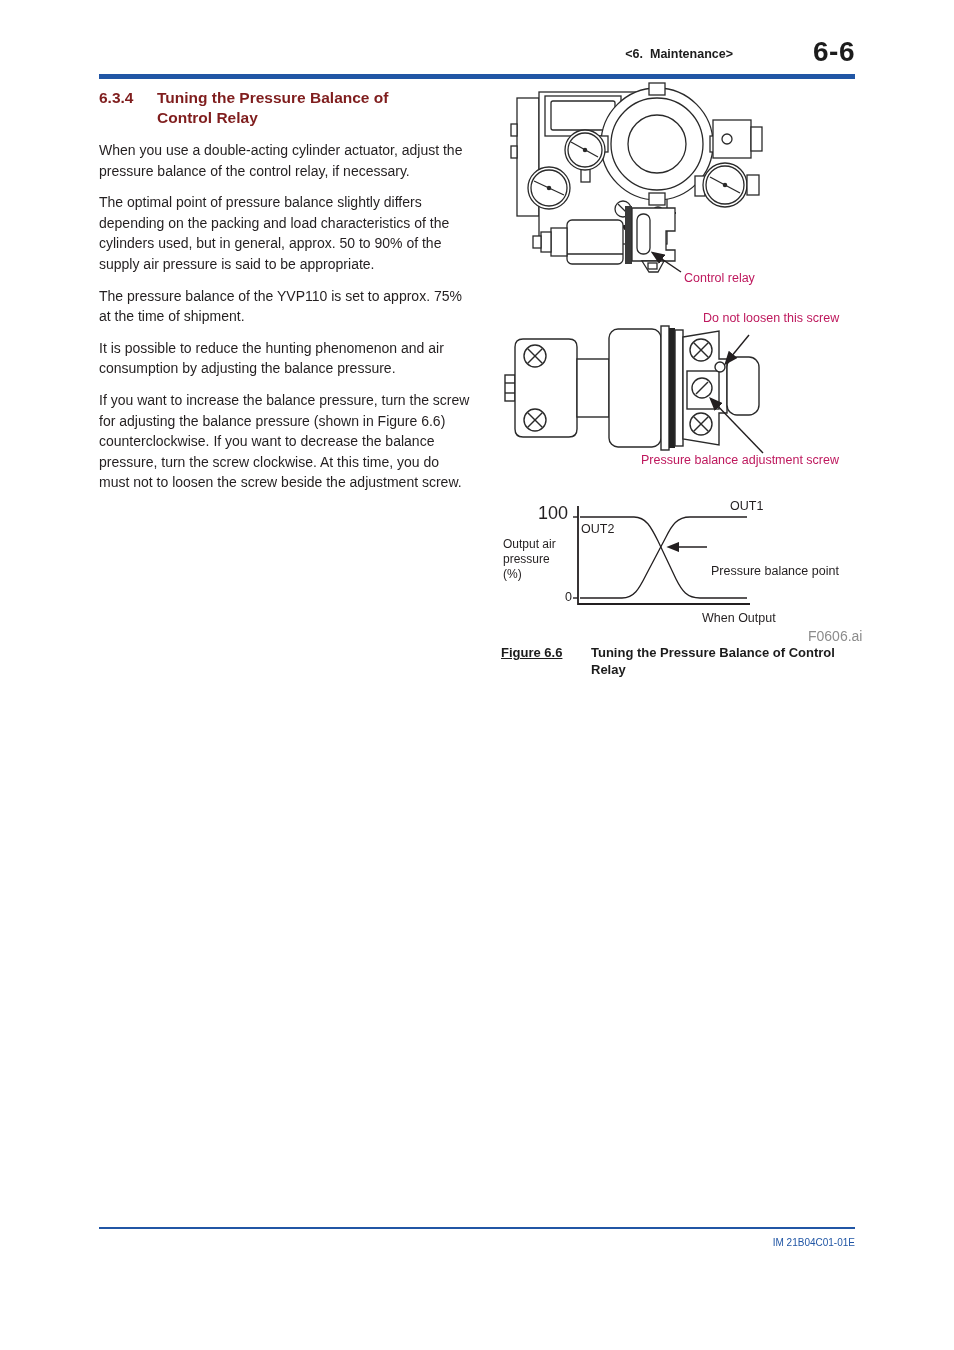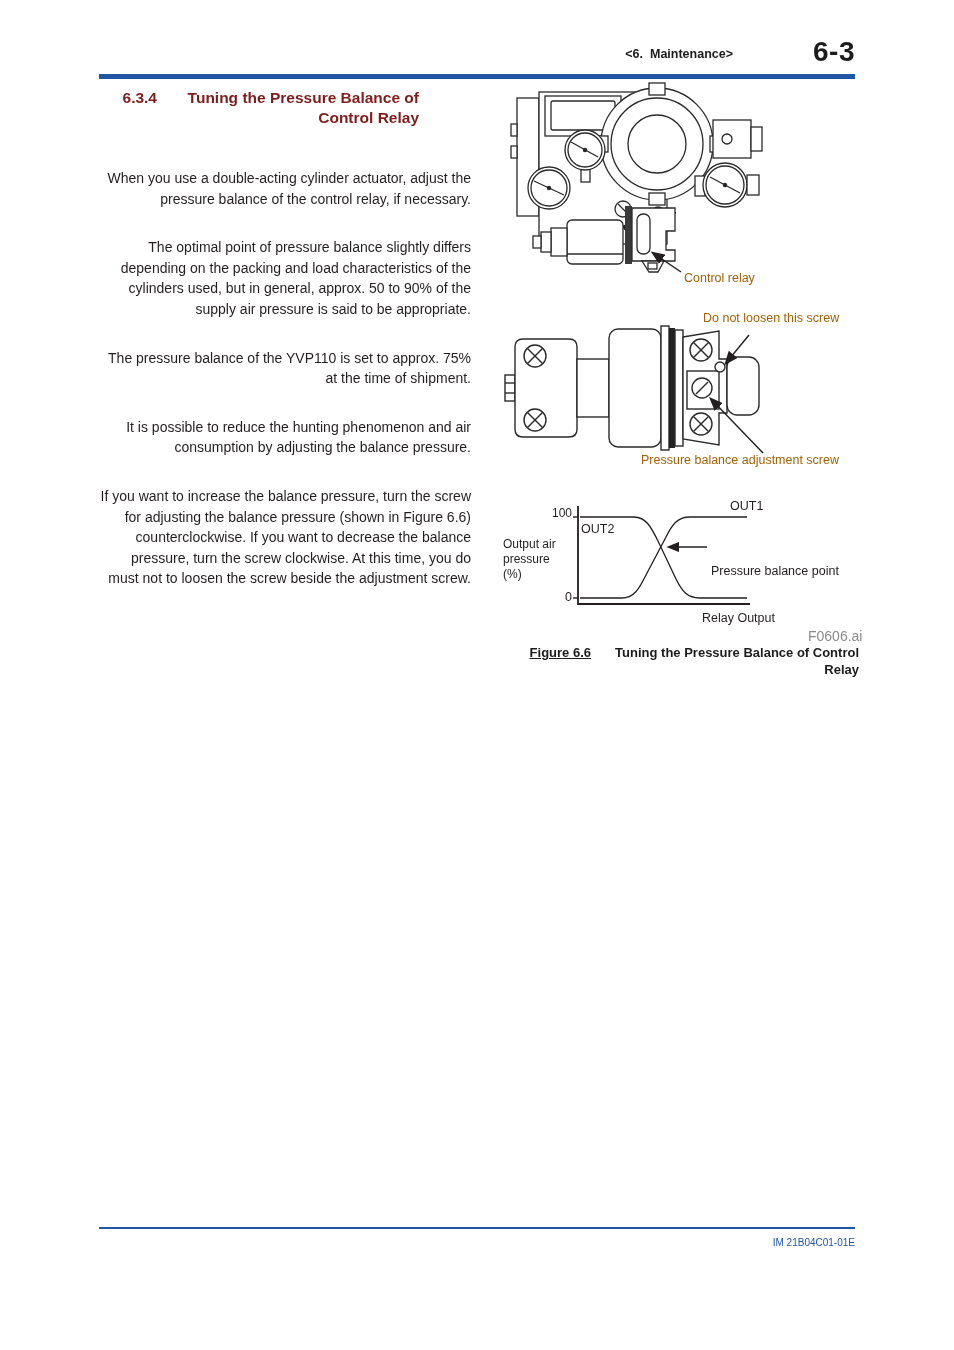--- a/index.html
+++ b/index.html
@@ -4,21 +4,21 @@
 <style>
   * { margin: 0; padding: 0; box-sizing: border-box; }
   html, body { background: #ffffff; }
   body { font-family: "Liberation Sans", "DejaVu Sans", sans-serif; color: #231f20; }
   .page {
     position: relative;
     width: 954px; height: 1350px;
     background: #ffffff;
     overflow: hidden;
   }
-  .abs { position: absolute; text-align: right; }
+  .abs { position: absolute; }
 
   
   .running-head {
     top: 47px; right: 221px;
     font-size: 12.5px; font-weight: bold; color: #1c1c1c;
     white-space: pre;
   }
   .page-number {
     top: 36px; right: 99px;
     font-size: 28px; font-weight: bold; color: #1c1c1c;
@@ -35,33 +35,33 @@
     display: flex;
     font-weight: bold; font-size: 15.5px; line-height: 19.5px; color: #7f1d1d;
   }
   .section-number { width: 58px; flex: 0 0 58px; }
   .section-title { width: 262px; }
 
   .body-col {
     left: 99px; top: 140px; width: 372px;
     font-size: 14px; line-height: 20.6px; color: #231f20;
   }
-  .body-col p { margin-bottom: 11px; margin-top: 28px; }
+  .body-col p { margin-bottom: 11px; }
 
   
   .fig-label {
-    font-size: 12.5px; color: #a16207; line-height: 15px;
+    font-size: 12.5px; color: #be185d; line-height: 15px;
   }
   .lbl-control-relay { left: 684px; top: 271px; }
   .lbl-do-not-loosen { left: 703px; top: 311px; }
   .lbl-adjust-screw  { left: 641px; top: 453px; }
 
   
   .chart-lbl { font-size: 12.5px; color: #231f20; line-height: 15px; }
-  .lbl-ytick-100 { left: 538px; top: 506px; width: 34px; text-align: right; font-size: 12px; }
+  .lbl-ytick-100 { left: 538px; top: 506px; width: 34px; text-align: left; font-size: 18px; }
   .lbl-ytick-0   { left: 546px; top: 590px; width: 26px; text-align: right; font-size: 12.5px; }
   .lbl-out2 { left: 581px; top: 499px; margin-top: 23px; }
   .lbl-out1 { left: 730px; top: 499px; }
   .lbl-ylabel { left: 503px; top: 537px; width: 64px; text-align: left; font-size: 12px; line-height: 15px; }
   .lbl-balance-point { left: 711px; top: 540px; margin-top: 24px; }
   .lbl-xlabel { left: 702px; top: 611px; }
   .lbl-footnote { left: 808px; top: 628px; font-size: 14px; color: #8c8c8c; }
 
   
   .figure-caption {
@@ -86,21 +86,21 @@
   .svg-fig1 { left: 505px; top: 82px; }
   .svg-fig2 { left: 505px; top: 325px; }
   .svg-chart { left: 556px; top: 498px; }
 </style>
 </head>
 <body>
 
 <div class="page">
 
   <div class="abs running-head">&lt;6.  Maintenance&gt;</div>
-  <div class="abs page-number">6-3</div>
+  <div class="abs page-number">6-6</div>
   <div class="abs header-rule"></div>
 
   <div class="abs section-heading">
     <div class="section-number">6.3.4</div>
     <div class="section-title">Tuning the Pressure Balance of Control Relay</div>
   </div>
 
   <div class="abs body-col">
     <p>When you use a double-acting cylinder actuator, adjust the pressure balance of the control relay, if necessary.</p>
     <p>The optimal point of pressure balance slightly differs depending on the packing and load characteristics of the cylinders used, but in general, approx. 50 to 90% of the supply air pressure is said to be appropriate.</p>
@@ -248,21 +248,21 @@
       <path d="M24,100 H66 C78,100 83,91 90,77 L110,39 C116,27 121,19 134,19 H191" stroke-width="1.3"></path>
     </g>
     <line x1="151" y1="49" x2="113" y2="49" stroke="#231f20" stroke-width="1.3" marker-end="url(#ah3)"></line>
   </svg>
   <div class="abs chart-lbl lbl-ytick-100">100</div>
   <div class="abs chart-lbl lbl-ytick-0">0</div>
   <div class="abs chart-lbl lbl-out2">OUT2</div>
   <div class="abs chart-lbl lbl-out1">OUT1</div>
   <div class="abs chart-lbl lbl-ylabel">Output air pressure (%)</div>
   <div class="abs chart-lbl lbl-balance-point">Pressure balance point</div>
-  <div class="abs chart-lbl lbl-xlabel">Relay Output</div>
+  <div class="abs chart-lbl lbl-xlabel">When Output</div>
   <div class="abs lbl-footnote">F0606.ai</div>
 
   <div class="abs figure-caption">
     <div class="caption-label">Figure 6.6</div>
     <div class="caption-title">Tuning the Pressure Balance of Control Relay</div>
   </div>
 
   <div class="abs footer-rule"></div>
   <div class="abs footer-doc">IM 21B04C01-01E</div>
 

